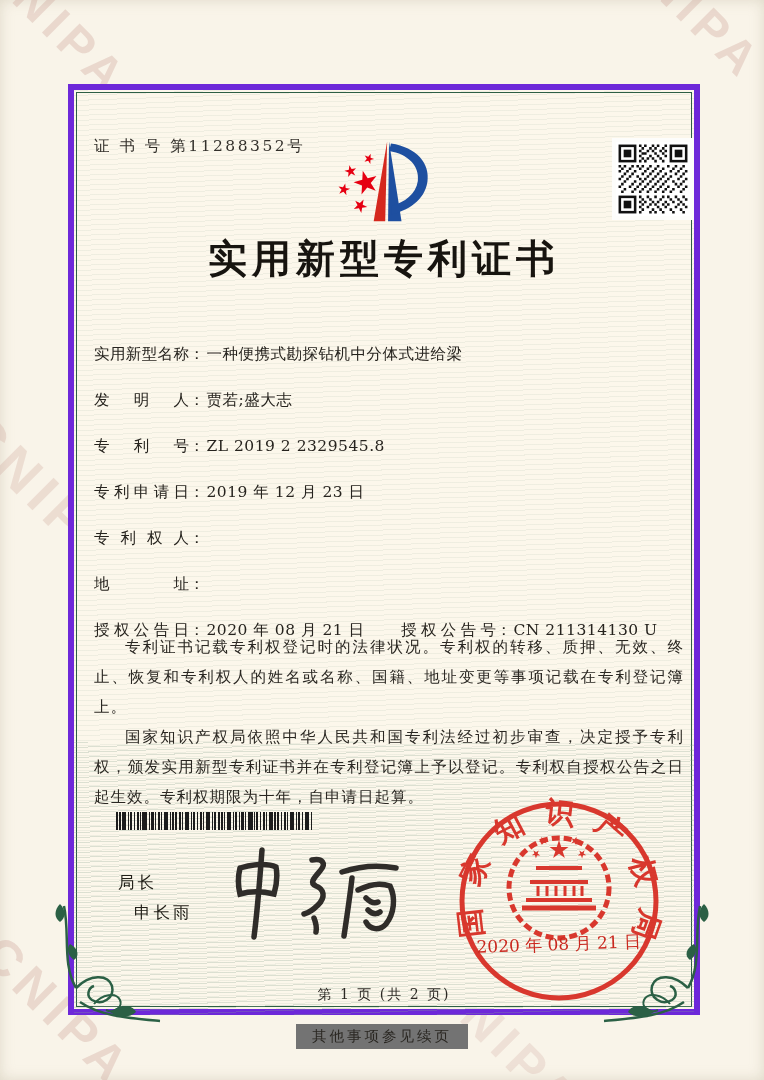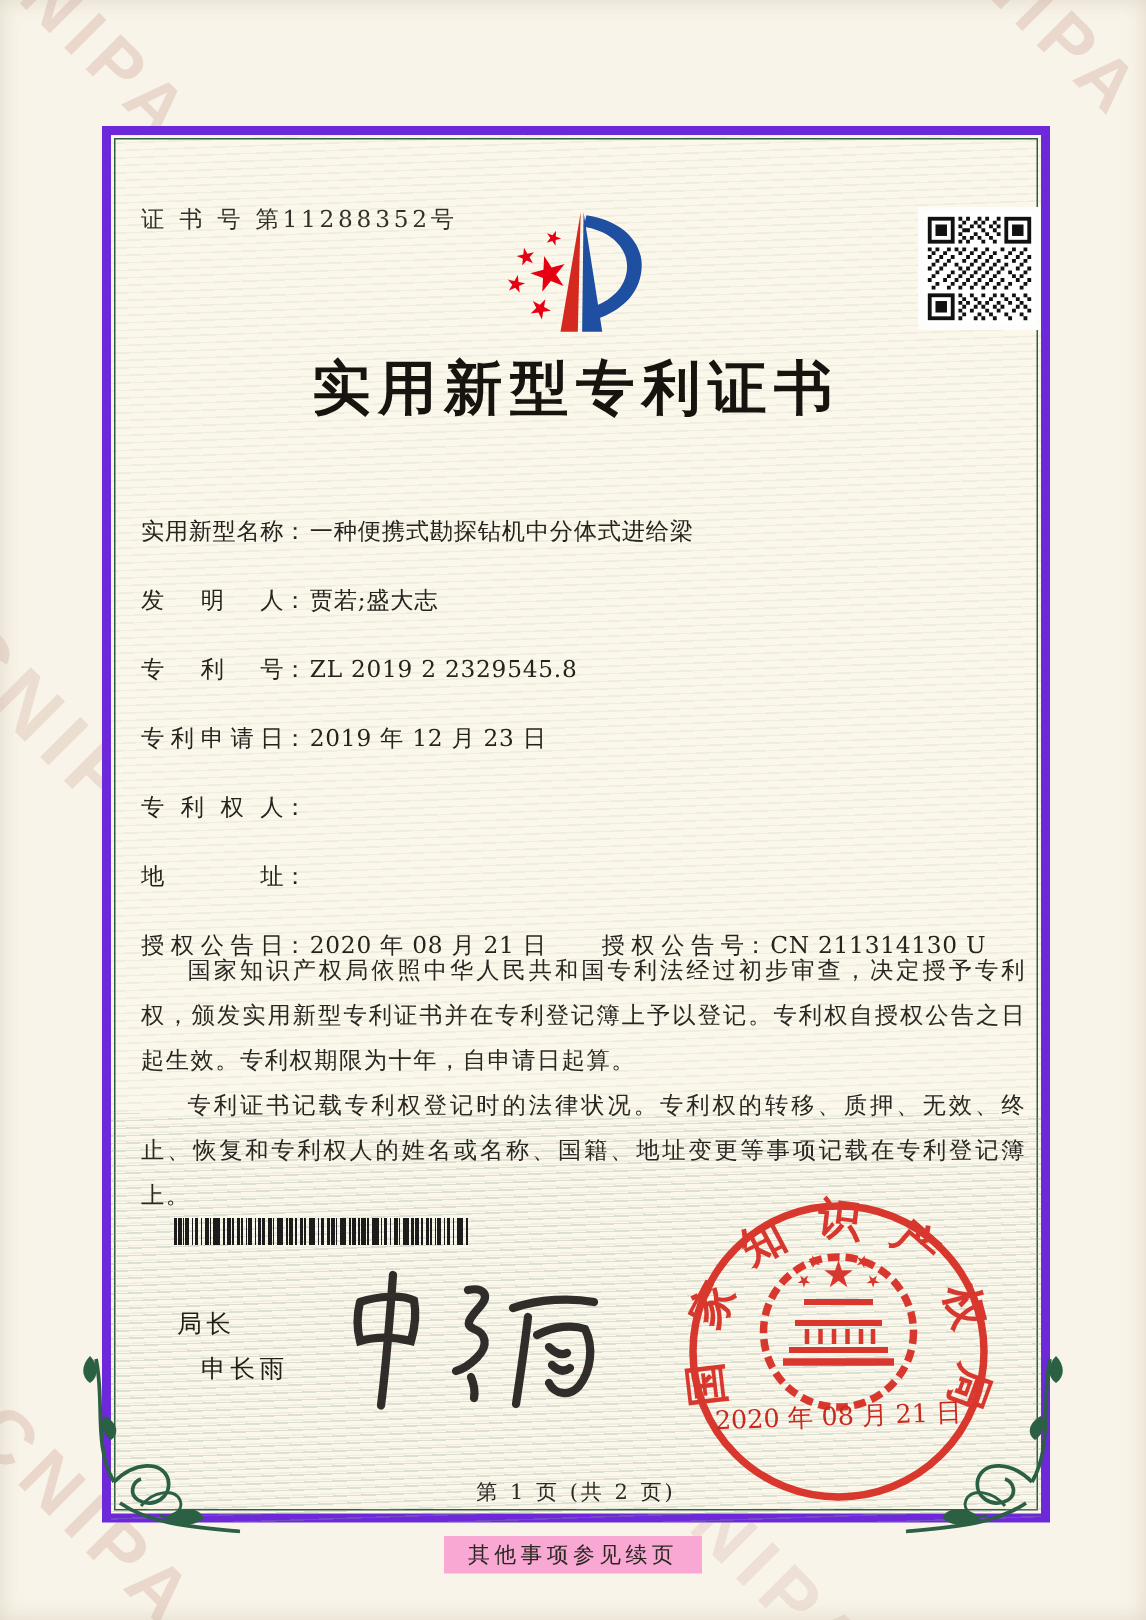--- a/index.html
+++ b/index.html
@@ -57,21 +57,21 @@
       repeating-linear-gradient(90deg,#1c1c1c 0 2px,transparent 2px 7px),
       repeating-linear-gradient(90deg,transparent 0 4px,#1c1c1c 4px 5px,transparent 5px 11px); }
   .post { position:absolute; left:44px; top:782px; font-size:16.5px; letter-spacing:3px; color:#222019; }
   .signer-name { position:absolute; left:60px; top:812px; font-size:16.5px; letter-spacing:3px; color:#222019; }
   .signature { position:absolute; left:150px; top:756px; width:190px; height:95px; }
   .seal { position:absolute; left:380px; top:706px; width:210px; height:210px; opacity:.93; mix-blend-mode:multiply; }
   .page-num { position:absolute; left:0; width:100%; top:896px; text-align:center; font-size:14px;
               letter-spacing:2px; color:#2b2823; }
 
   .continuation { position:absolute; left:0; width:100%; top:1024px; text-align:center; }
-  .continuation span { display:inline-block; background:#f9a8d4; padding:3px 16px; font-size:14.5px;
+  .continuation span { display:inline-block; background:#737373; padding:3px 16px; font-size:14.5px;
               letter-spacing:3px; color:#2a2722; }
 
   .ornament { position:absolute; width:112px; height:122px; z-index:3; }
   .orn-left { left:50px; top:904px; }
   .orn-right { left:602px; top:904px; transform:scaleX(-1); }
 </style>
 </head>
 <body>
 
 <div class="page">
@@ -165,22 +165,22 @@
           <span class="fvalue">2020 年 08 月 21 日</span>
           <span class="grant-2">
             <span class="flabel">授权公告号</span>
               <span class="fcolon">：</span>
             <span class="fvalue">CN 211314130 U</span>
           </span>
         </div>
       </div>
 
       <div class="paras">
+        <p>专利证书记载专利权登记时的法律状况。专利权的转移、质押、无效、终止、恢复和专利权人的姓名或名称、国籍、地址变更等事项记载在专利登记簿上。</p>
         <p>国家知识产权局依照中华人民共和国专利法经过初步审查，决定授予专利权，颁发实用新型专利证书并在专利登记簿上予以登记。专利权自授权公告之日起生效。专利权期限为十年，自申请日起算。</p>
-        <p>专利证书记载专利权登记时的法律状况。专利权的转移、质押、无效、终止、恢复和专利权人的姓名或名称、国籍、地址变更等事项记载在专利登记簿上。</p>
       </div>
 
       <div class="barcode"></div>
 
       <div class="post">局长</div>
       <div class="signer-name">申长雨</div>
 
       <svg class="signature" viewBox="0 0 190 95">
         <g fill="none" stroke="#1f1c1a" stroke-width="5.5" stroke-linecap="round" opacity=".92">
           <path d="M38,4 C36,30 34,60 30,91"></path>

